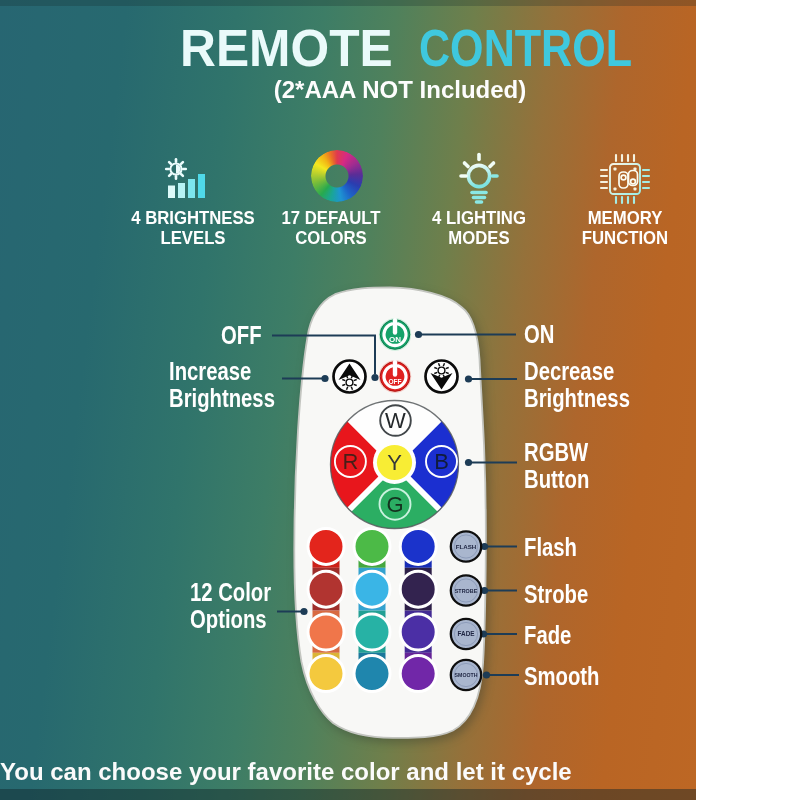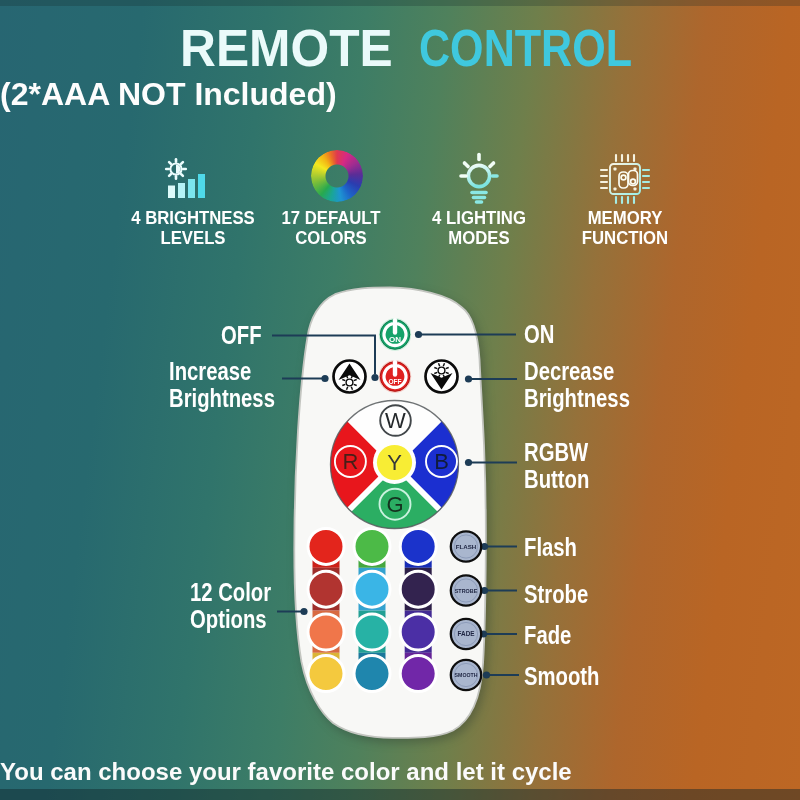--- a/index.html
+++ b/index.html
@@ -1,26 +1,26 @@
 <!DOCTYPE html>
 <html><head>
 <meta charset="utf-8">
 <style>
   html,body{margin:0;padding:0;}
-  #stage{position:relative;width:800px;height:800px;overflow:hidden;will-change:transform;
+  #stage{position:relative;width:696px;height:800px;overflow:hidden;will-change:transform;
     font-family:"Liberation Sans", sans-serif;
     background:linear-gradient(97deg,#276672 0%,#27696f 16%,#30746b 30%,#3d7d66 41%,#4f815c 50%,#6f7f4b 60%,#95713a 70%,#ae662c 79%,#b96524 88%,#bd6724 100%);}
   .topstrip{position:absolute;left:0;top:0;width:800px;height:6px;background:rgba(20,40,40,0.25);}
   .botstrip{position:absolute;left:0;top:789px;width:800px;height:11px;background:rgba(15,35,40,0.45);}
   .title{position:absolute;top:22px;left:0;width:800px;height:60px;
     font-size:51px;font-weight:bold;color:#eafafa;line-height:54px;}
   .title .r{position:absolute;left:180px;top:0;transform:scaleX(0.975);transform-origin:0 50%;}
   .title .c{position:absolute;left:419px;top:0;color:#3fc8de;transform:scaleX(0.845);transform-origin:0 50%;}
-  .subtitle{position:absolute;top:76px;left:0;width:800px;
-    font-size:32px;font-weight:bold;color:#fdfdfd;}
+  .subtitle{position:absolute;top:76px;left:0;width:800px;text-align:center;
+    font-size:24px;font-weight:bold;color:#fdfdfd;}
   .feat{position:absolute;top:208px;width:170px;text-align:center;color:#fff;
     font-size:19px;font-weight:bold;line-height:20px;transform:scaleX(0.88);}
   .ficon{position:absolute;top:150px;width:170px;text-align:center;}
   .lbl{position:absolute;color:#fff;font-weight:bold;font-size:26px;line-height:27px;white-space:nowrap;transform:scaleX(0.78);transform-origin:0 50%;}
   .bottomtext{position:absolute;top:758px;left:0;width:800px;
     color:#fbfbfb;font-size:24px;font-weight:bold;}
   .wheelicon{display:inline-block;width:52px;height:52px;border-radius:50%;
     background:conic-gradient(from 0deg,#e03a4e,#d62a83 25deg,#a02c90 55deg,#5b2d96 85deg,#2a3db0 115deg,#1d64c8 145deg,#1e94d2 170deg,#1aa598 195deg,#27a94f 220deg,#73bb3b 250deg,#b6cf2e 275deg,#f4e81f 300deg,#f2b315 325deg,#ea6c28 345deg,#e03a4e 360deg);
     -webkit-mask:radial-gradient(circle,transparent 11px,#000 12px);
     mask:radial-gradient(circle,transparent 11px,#000 12px);}

